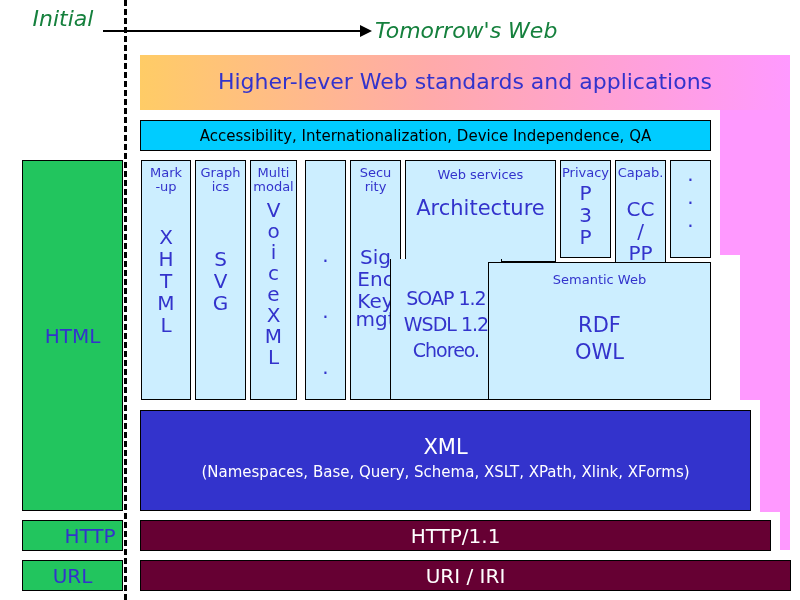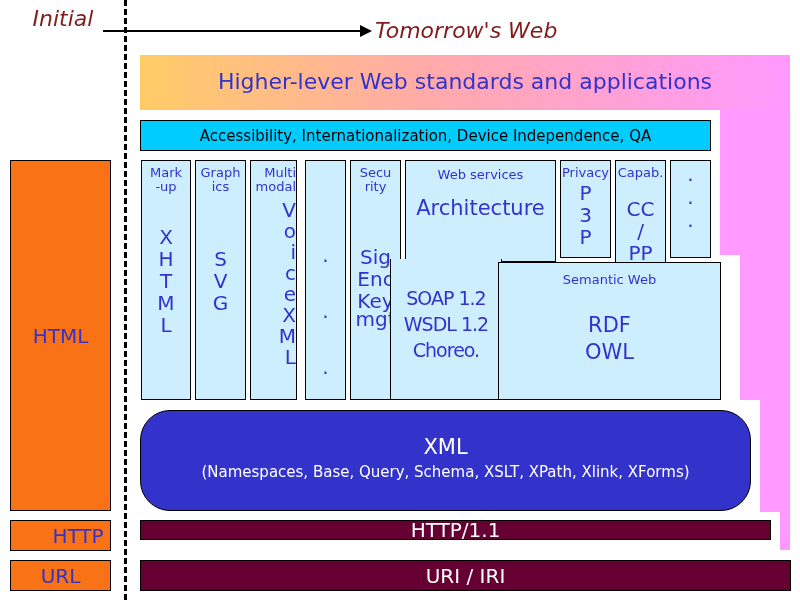--- a/index.html
+++ b/index.html
@@ -1,22 +1,22 @@
 <!DOCTYPE html>
 <html><head>
 <meta charset="utf-8">
 <style>
   html,body{margin:0;padding:0;background:#fff;}
   body{width:800px;height:600px;position:relative;overflow:hidden;font-family:"DejaVu Sans","Liberation Sans",sans-serif;}
   .abs{position:absolute;box-sizing:border-box;}
-  .lbl{color:#7f1d1d;font-style:italic;font-size:22px;text-align:center;line-height:22px;}
+  .lbl{color:#15803d;font-style:italic;font-size:22px;text-align:center;line-height:22px;}
   .pink{background:#ff99ff;}
   .grad{background:linear-gradient(to right,#ffcc66 0%,#ffaaaa 45%,#ff99ff 100%);}
   .box{border:1.5px solid #000;background:#cceeff;color:#3333cc;text-align:center;}
-  .side{border:1.5px solid #000;background:#f97316;color:#3333cc;text-align:center;font-size:20px;display:flex;align-items:center;justify-content:center;}
+  .side{border:1.5px solid #000;background:#22c55e;color:#3333cc;text-align:center;font-size:20px;display:flex;align-items:center;justify-content:center;margin-left:12px;}
   .small{font-size:13px;line-height:14px;}
   .big{font-size:20px;line-height:22px;}
   .dash{border-left:3px dashed #000;}
   .maroon{background:#660033;border:1.5px solid #000;color:#fff;font-size:20px;display:flex;align-items:center;justify-content:center;}
   .xml{background:#3333cc;border:1.5px solid #000;color:#fff;text-align:center;}
   .cyan{background:#00ccff;border:1.5px solid #000;color:#000;font-size:15px;display:flex;align-items:center;justify-content:center;}
 </style>
 </head>
 <body>
 
@@ -55,21 +55,21 @@
   <div class="small" style="margin-top:5px;">
       <div>Graph</div>
       <div>ics</div>
     </div>
   <div class="big" style="margin-top:54px;">
     <div>S</div>
       <div>V</div>
       <div>G</div>
   </div>
 </div>
-<div class="abs box" style="left:250px;top:160px;width:47px;height:240px;text-align:right;">
+<div class="abs box" style="left:250px;top:160px;width:47px;height:240px;">
   <div class="small" style="margin-top:5px;">
       <div>Multi</div>
       <div>modal</div>
     </div>
   <div class="big" style="margin-top:6px;line-height:21px;">
     <div>V</div>
       <div>o</div>
       <div>i</div>
       <div>c</div>
       <div>e</div>
@@ -127,31 +127,31 @@
   </div>
 </div>
 <div class="abs box" style="left:670px;top:160px;width:41px;height:98px;">
   <div class="big" style="margin-top:2px;line-height:23px;">
     <div>.</div>
       <div>.</div>
       <div>.</div>
   </div>
 </div>
 
-<div class="abs box" style="left:498px;top:262px;width:223px;height:138px;">
+<div class="abs box" style="left:488px;top:262px;width:223px;height:138px;">
   <div class="small" style="margin-top:10px;">Semantic Web</div>
   <div class="big" style="margin-top:25px;font-size:21px;line-height:27px;">
     <div>RDF</div>
       <div>OWL</div>
   </div>
 </div>
 
-<div class="abs xml" style="left:140px;top:410px;width:611px;height:101px;border-radius:30px;">
+<div class="abs xml" style="left:140px;top:410px;width:611px;height:101px;">
   <div style="font-size:21px;margin-top:24px;">XML</div>
   <div style="font-size:15px;margin-top:4px;">(Namespaces, Base, Query, Schema, XSLT, XPath, Xlink, XForms)</div>
 </div>
 
-<div class="abs maroon" style="left:140px;top:520px;width:631px;height:20px;">HTTP/1.1</div>
+<div class="abs maroon" style="left:140px;top:520px;width:631px;height:31px;">HTTP/1.1</div>
 <div class="abs maroon" style="left:140px;top:560px;width:651px;height:31px;">URI / IRI</div>
 
 <div class="abs side" style="left:10px;top:160px;width:101px;height:351px;">HTML</div>
 <div class="abs side" style="left:10px;top:520px;width:101px;height:31px;padding-left:35px;">HTTP</div>
 <div class="abs side" style="left:10px;top:560px;width:101px;height:31px;">URL</div>
 
 </body></html>

